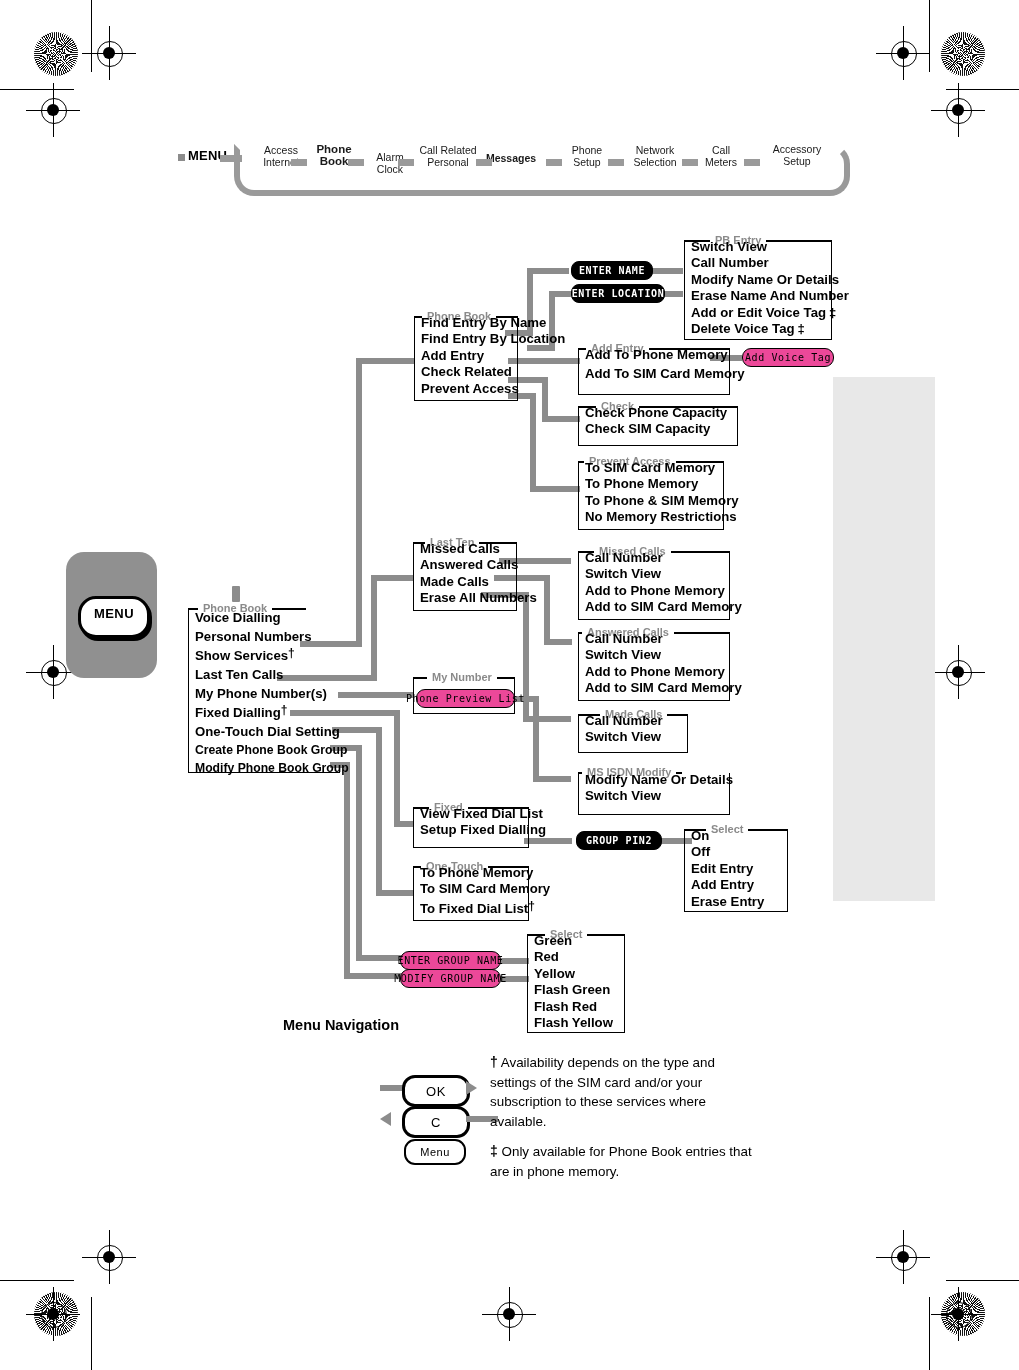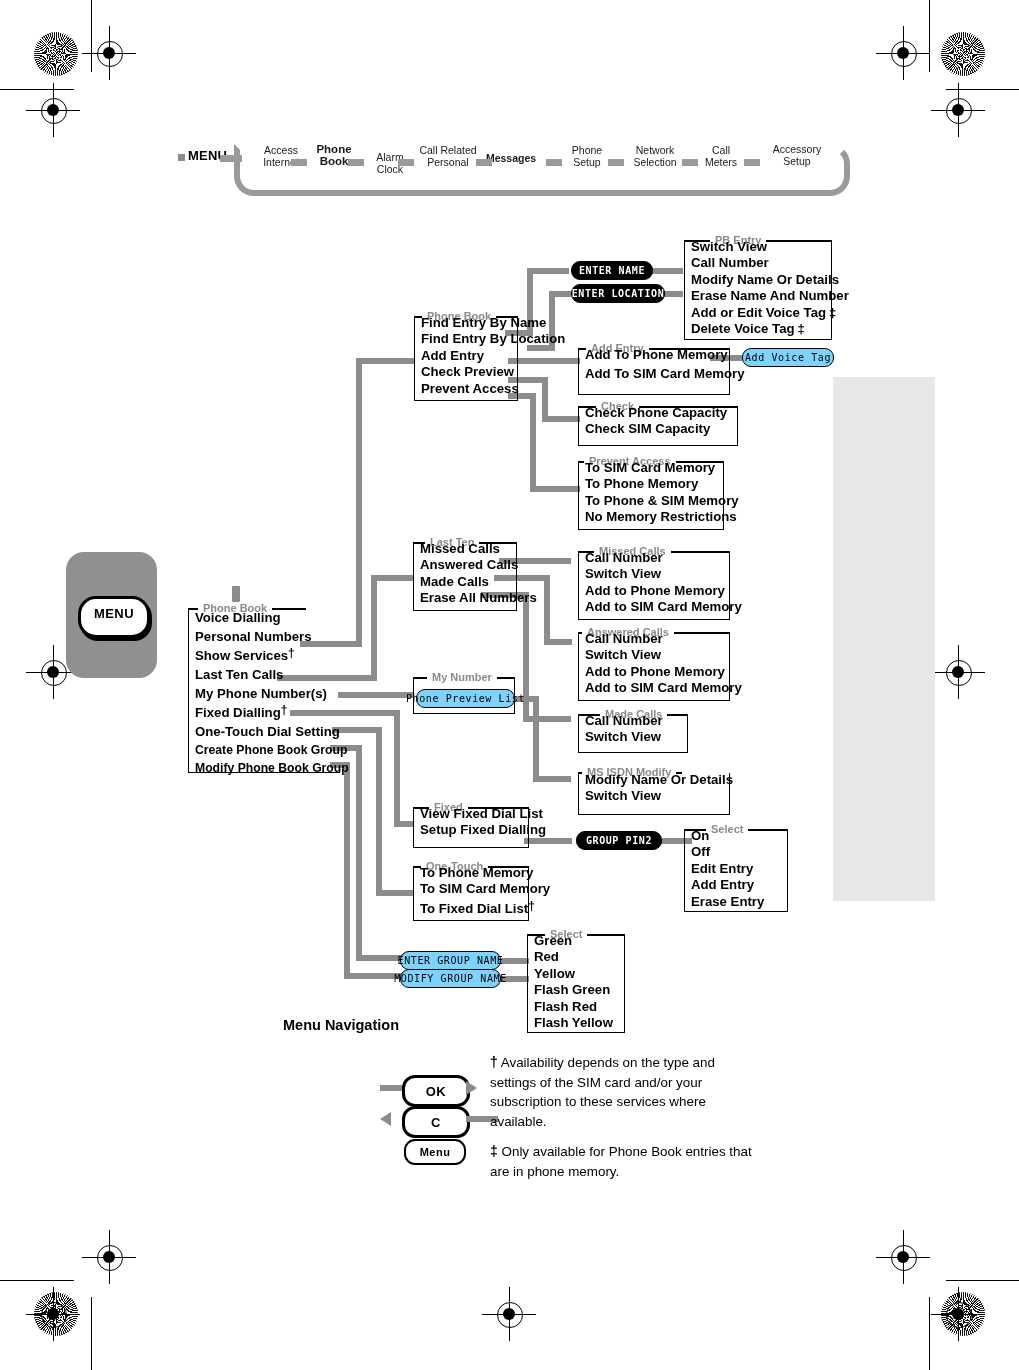--- a/index.html
+++ b/index.html
@@ -59,34 +59,34 @@
 
   
   .panel.bracket .frame{border-right:none;}
   .panel.bracket .ttl .ln2{flex:0 0 auto;width:34px;}
 
   
   .lcd{position:absolute;border:1.6px solid #000;border-radius:9px;
        font-family:"DejaVu Sans Mono","Liberation Mono",monospace;
        font-size:10px;letter-spacing:.6px;text-align:center;
        display:flex;align-items:center;justify-content:center;
-       height:17px;background:#7dd3fc;color:#000;white-space:nowrap;}
-  .lcd.inv{background:#000;color:#fff;font-weight:bold;}
+       height:17px;background:#ec4899;color:#000;white-space:nowrap;}
+  .lcd.inv{background:#000;color:#fff;font-weight:bold;border-radius:8px;}
 
   
   .cn{position:absolute;background:#8c8c8c;}
   .cnh{height:6px;}
   .cnv{width:6px;}
 
   
   #legend{position:absolute;left:283px;top:1017px;width:470px;}
   #legend .lt{font-size:14.5px;font-weight:bold;}
   .keycap{position:absolute;width:62px;height:26px;border:3px solid #000;border-radius:13px;
           background:#fff;display:flex;align-items:center;justify-content:center;
-          font-size:13px;font-weight:bold;letter-spacing:.5px;}
+          font-size:13px;font-weight:normal;letter-spacing:.5px;}
   .keycap.small{width:58px;height:22px;border-width:2.4px;border-radius:11px;font-size:11px;}
   .arrowR{position:absolute;width:0;height:0;border-left:11px solid #8c8c8c;
           border-top:7px solid transparent;border-bottom:7px solid transparent;}
   .arrowL{position:absolute;width:0;height:0;border-right:11px solid #8c8c8c;
           border-top:7px solid transparent;border-bottom:7px solid transparent;}
   .note{position:absolute;font-size:13.4px;line-height:19.5px;width:262px;}
   .note .mk{font-weight:bold;font-size:14px;}
 
   
   #tabblock{position:absolute;left:833px;top:377px;width:102px;height:524px;background:#e8e8e8;}
@@ -278,21 +278,21 @@
   <div class="frame"></div>
   <div class="ttl">
       <span class="ln" style="width:8px;"></span>
     <span class="tx">Phone Book</span>
     <span class="ln2"></span>
     </div>
   <ul>
     <li>Find Entry By Name</li>
     <li>Find Entry By Location</li>
     <li>Add Entry</li>
-    <li>Check Preview</li>
+    <li>Check Related</li>
     <li>Prevent Access</li>
   </ul>
 </div>
 
 <div class="panel" style="left:684px;top:233px;width:148px;height:107px;">
   <div class="frame"></div>
   <div class="ttl">
       <span class="ln" style="width:26px;"></span>
     <span class="tx">PB Entry</span>
     <span class="ln2"></span>

